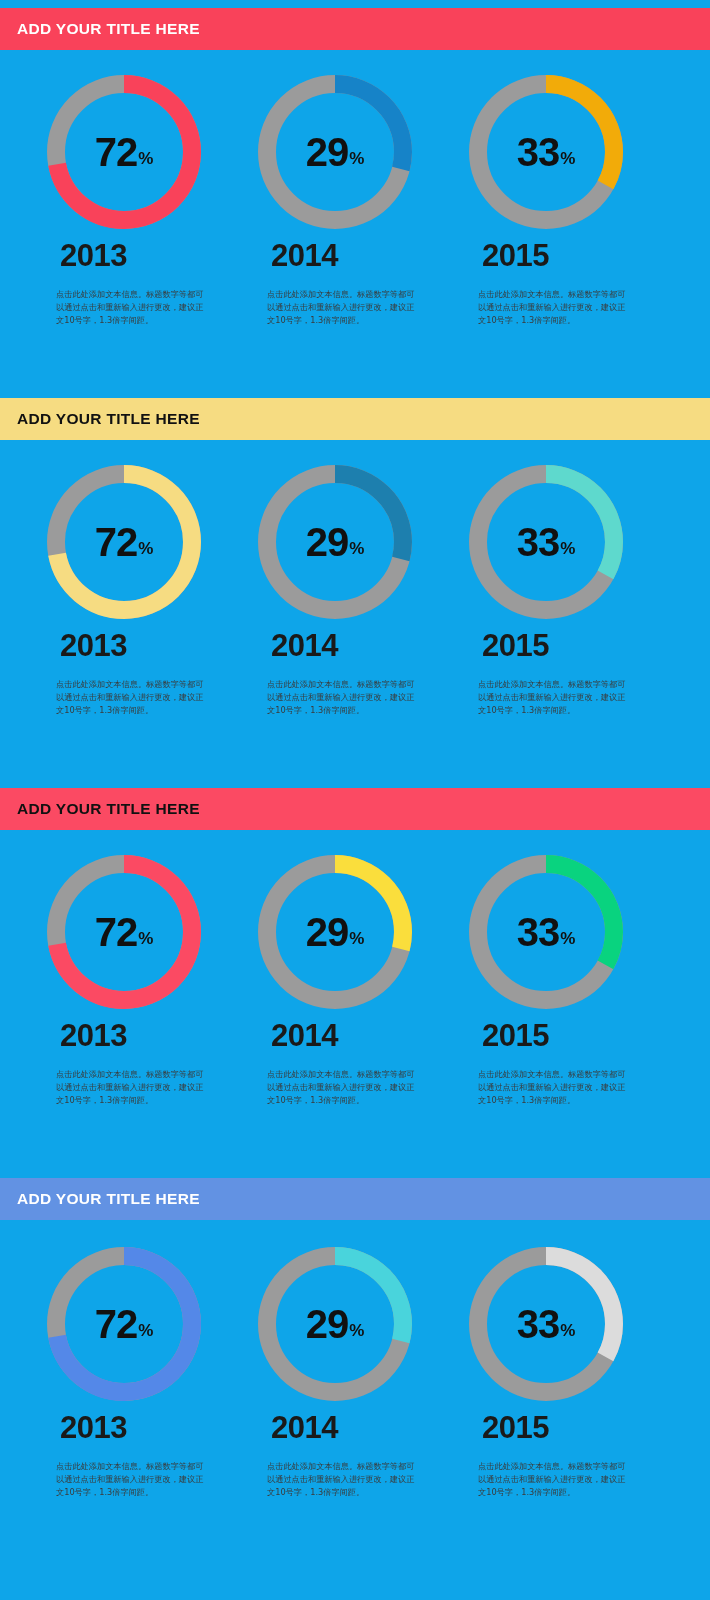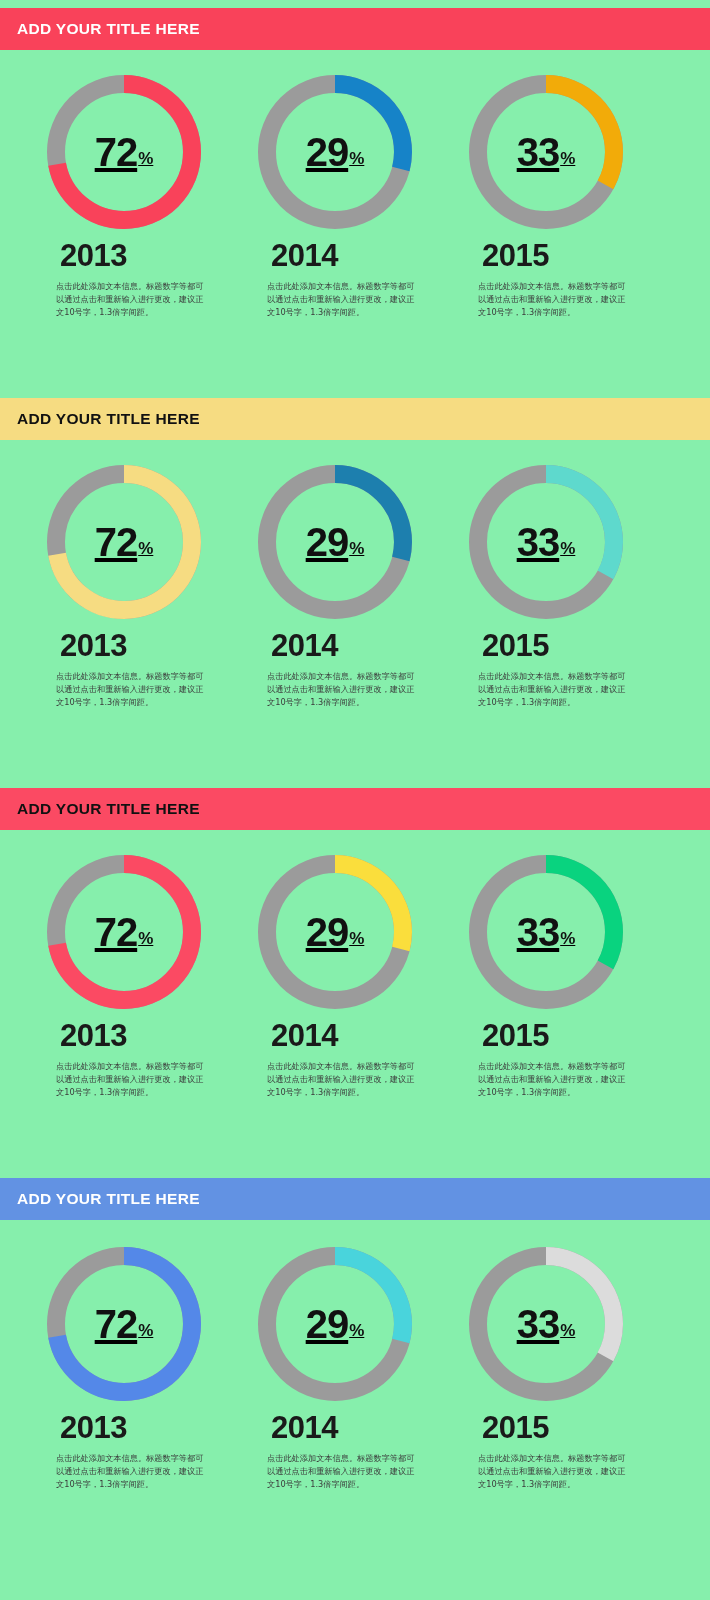--- a/index.html
+++ b/index.html
@@ -11,21 +11,21 @@
     width: 710px;
     height: 1600px;
     font-family: "Liberation Sans", "DejaVu Sans", sans-serif;
     overflow: hidden;
     position: relative;
   }
   .page {
     width: 710px;
     height: 1600px;
     position: relative;
-    background: #86efac;
+    background: #0ea5e9;
   }
 
   .title-bar {
     position: absolute;
     left: 0;
     width: 710px;
     height: 42px;
     display: flex;
     align-items: center;
   }
@@ -63,21 +63,20 @@
     width: 160px;
     height: 160px;
   }
   .donut-center {
     position: absolute;
     inset: 0;
     display: flex;
     align-items: center;
     justify-content: center;
     pointer-events: none;
-    text-decoration: underline;
   }
   .donut-num {
     font-size: 40px;
     font-weight: bold;
     color: #111111;
     letter-spacing: -1px;
     line-height: 1;
     font-family: "Liberation Sans", "DejaVu Sans", sans-serif;
   }
   .donut-pct {
@@ -97,21 +96,21 @@
     font-size: 31px;
     font-weight: bold;
     color: #1a1a1a;
     letter-spacing: -0.5px;
     line-height: 1;
     font-family: "Liberation Sans", "DejaVu Sans", sans-serif;
   }
 
   .desc {
     margin-left: 24px;
-    margin-top: 9px;
+    margin-top: 17px;
     width: 150px;
     font-size: 8.2px;
     line-height: 1.58;
     color: #3a3a3a;
     font-family: "DejaVu Sans", "Liberation Sans", sans-serif;
   }
 </style>
 </head>
 <body>
 

